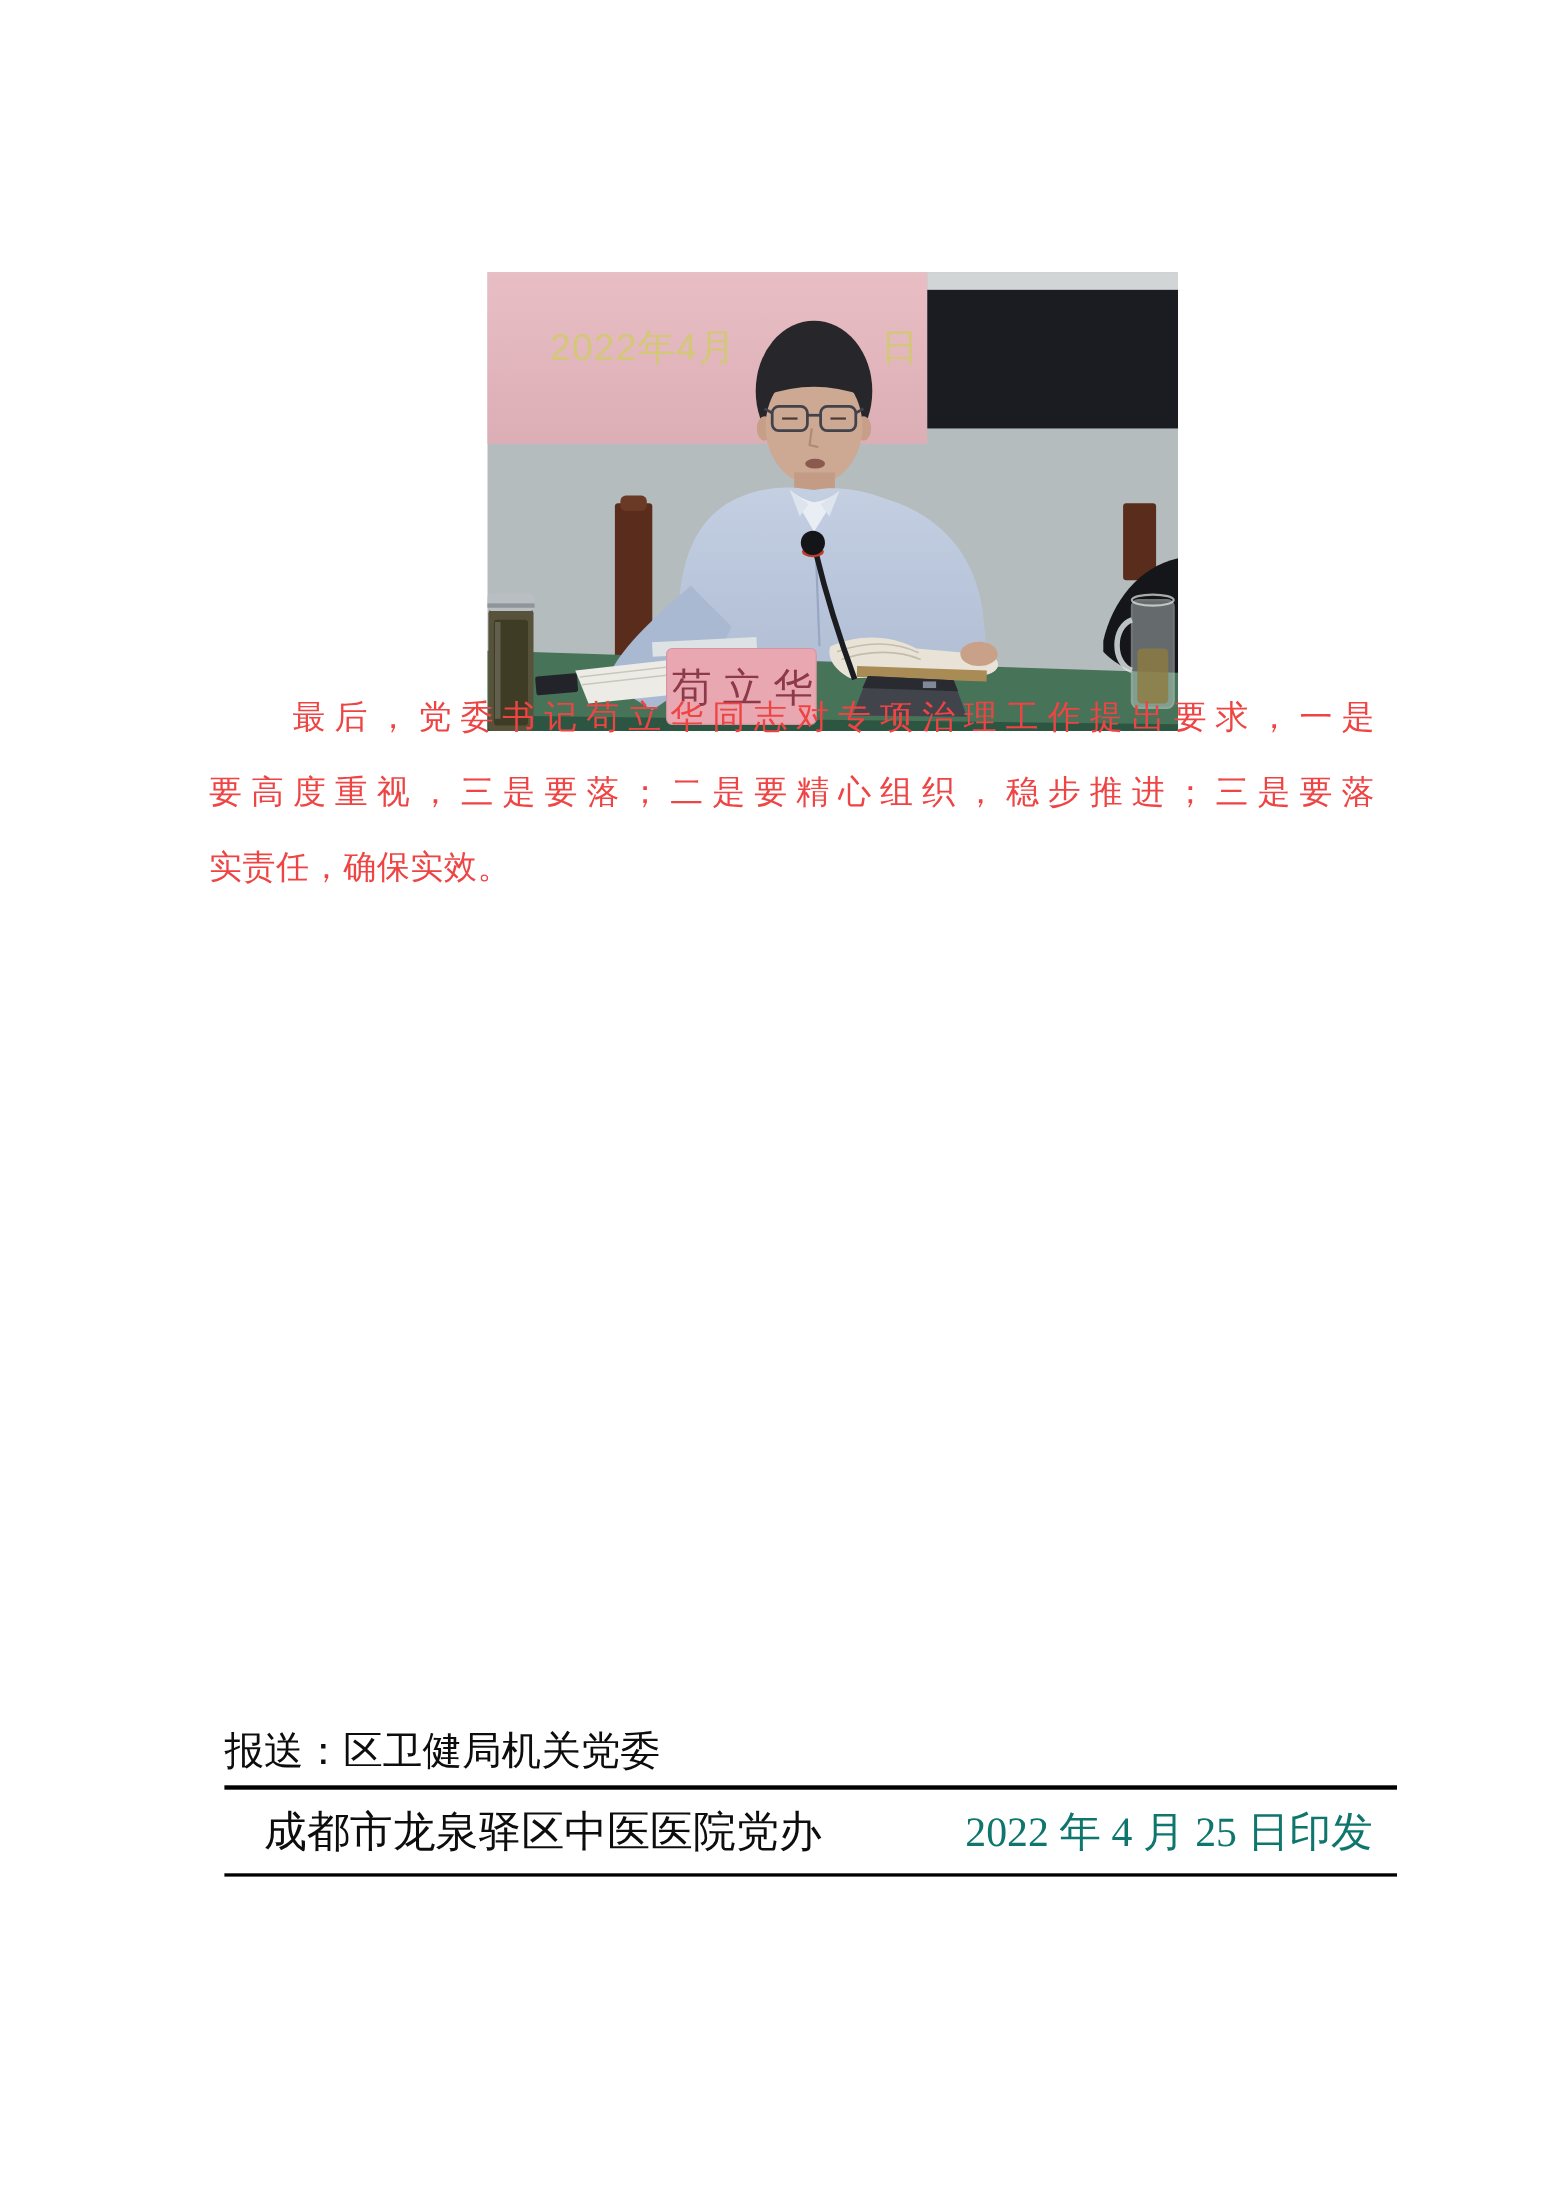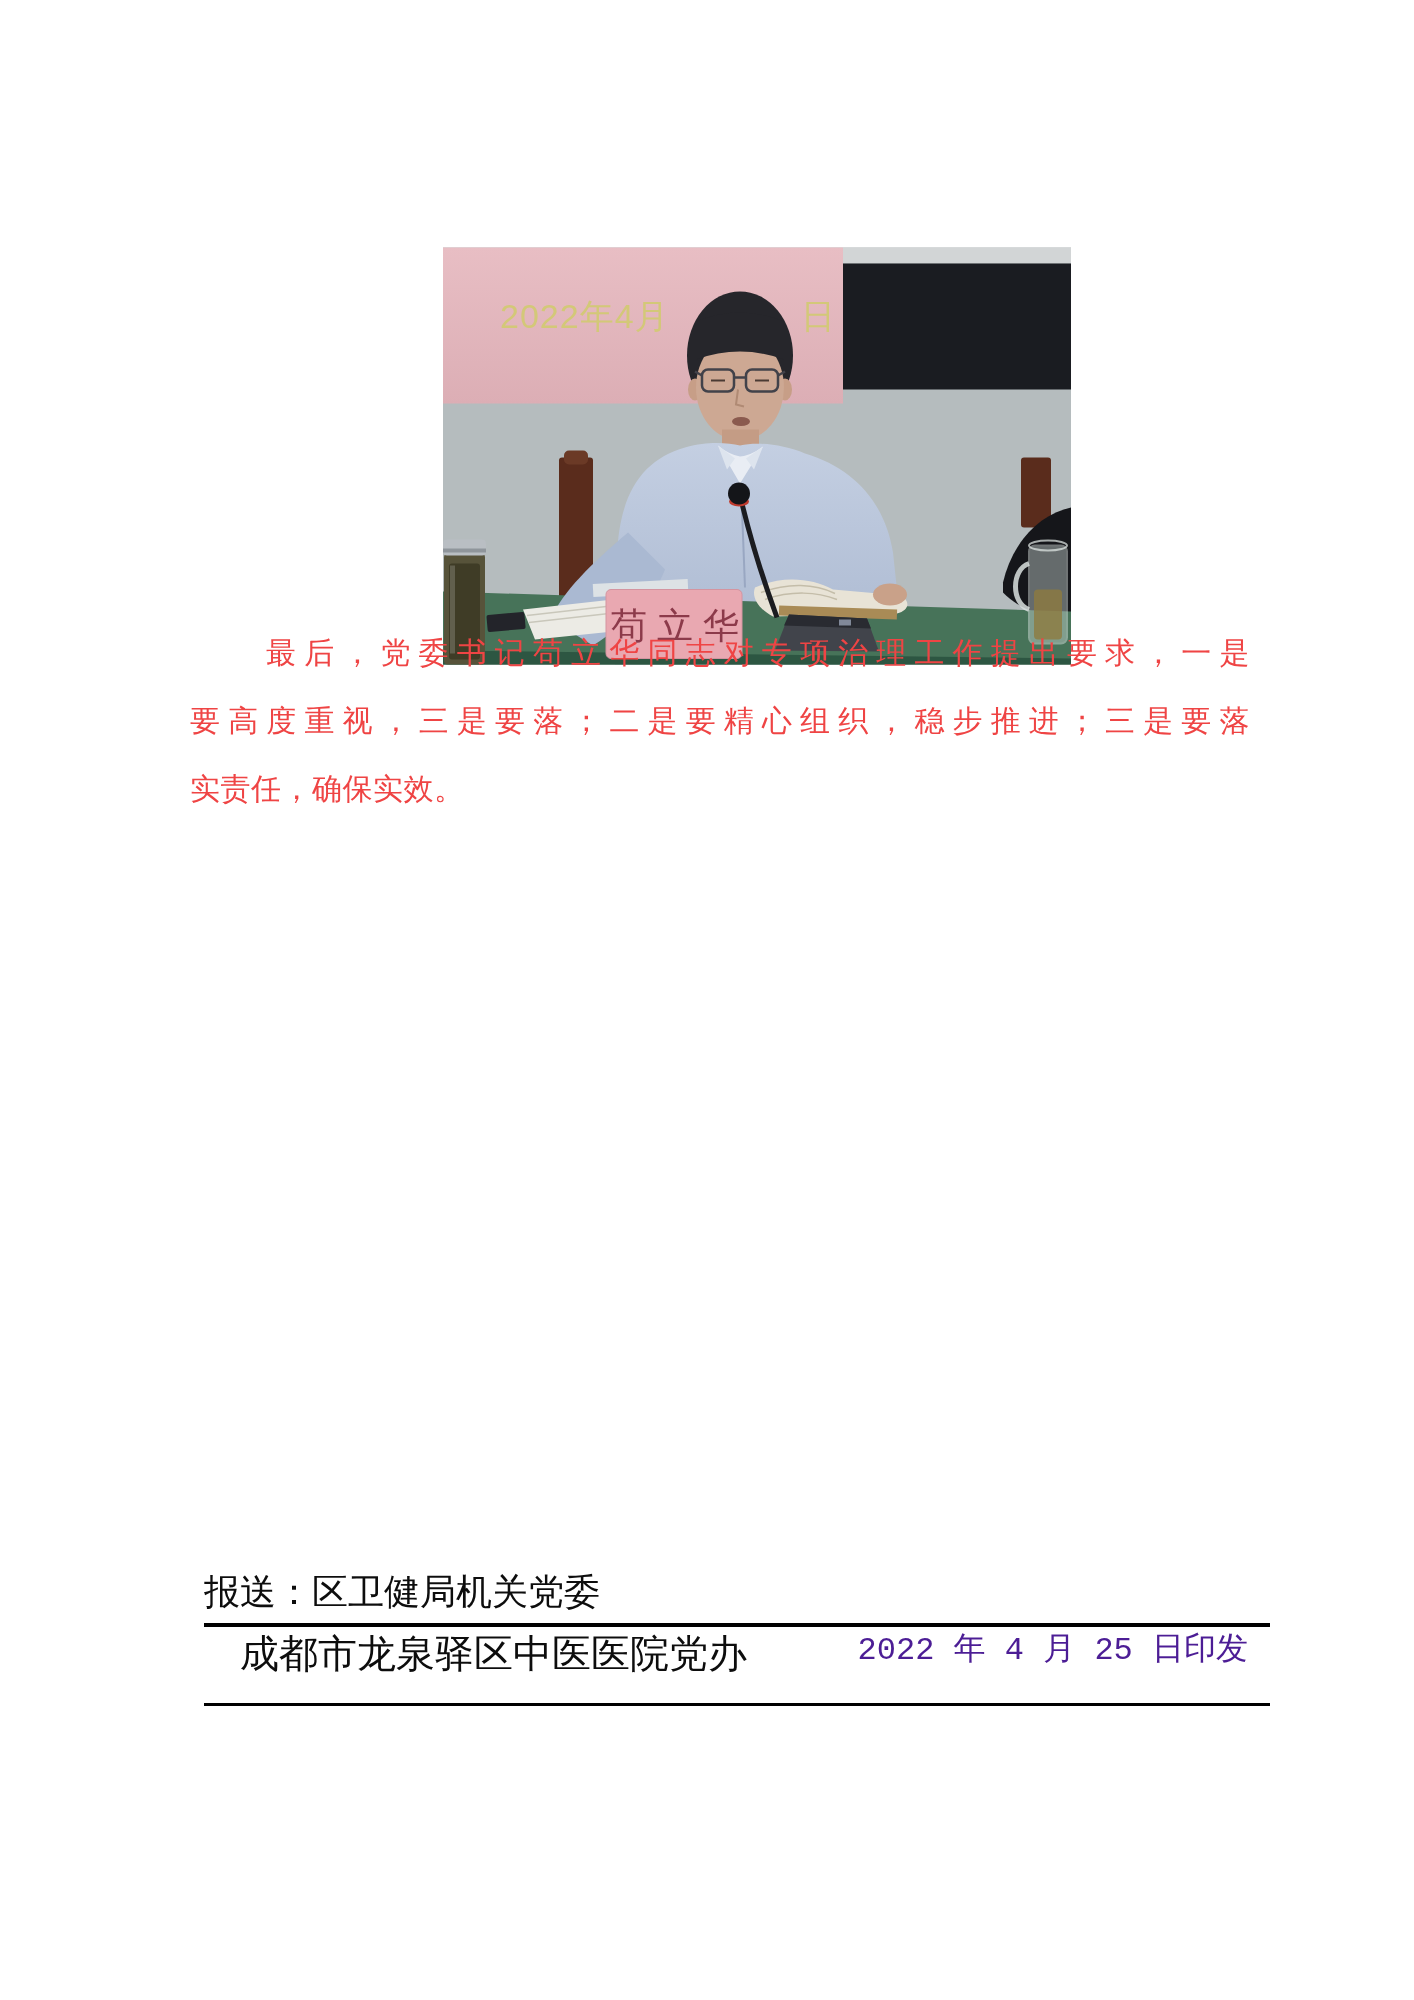--- a/index.html
+++ b/index.html
@@ -18,24 +18,24 @@
             font-weight:500;}
   .bodyline.indent{padding-left:76px;}
   .bodyline.end{text-align-last:left;}
 
   
   .footer{position:absolute;left:204px;top:1570px;width:1066px;}
   .cc-line{height:44px;line-height:44px;font-size:36px;font-weight:500;color:#0d0d0d;}
   .rule{width:100%;background:#000;}
   .rule1{height:4px;margin-top:9px;}
   .rule2{height:3px;}
-  .issue-row{display:flex;justify-content:space-between;
+  .issue-row{display:flex;justify-content:space-between;align-items:center;
              height:76px;padding-left:36px;padding-right:22px;box-sizing:border-box;}
   .issuer{font-size:39px;font-weight:500;color:#0d0d0d;}
-  .print-date{font-size:32px;font-family:Liberation Mono, monospace;color:#4c1d95;}
+  .print-date{font-size:38px;font-family:Liberation Serif, serif;color:#0f766e;}
 </style>
 </head>
 <body>
 
 <div class="page">
 
   <div class="photo">
     <svg viewBox="0 0 628 417" xmlns="http://www.w3.org/2000/svg">
       <defs>
         <linearGradient id="pinkGrad" x1="0" y1="0" x2="0" y2="1">

